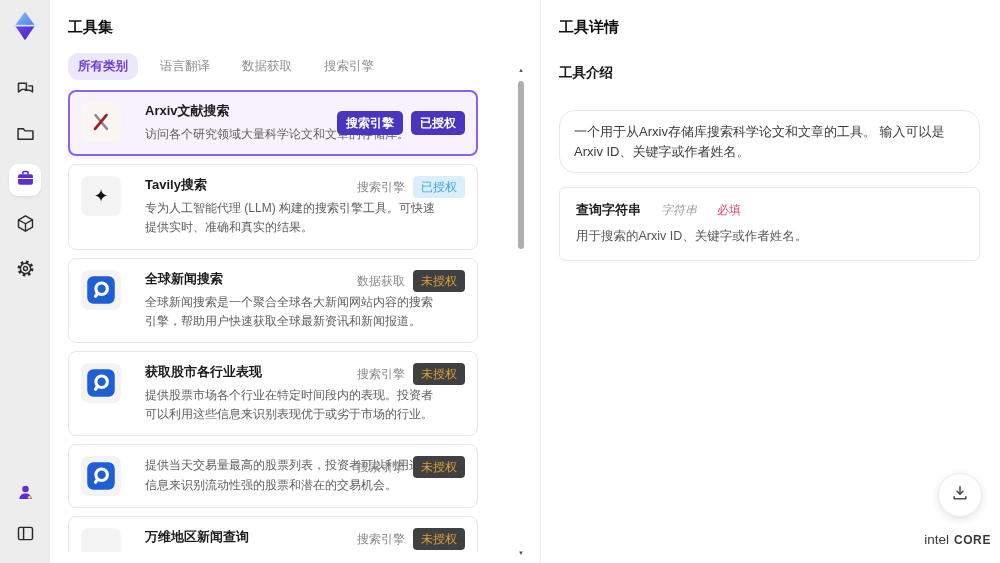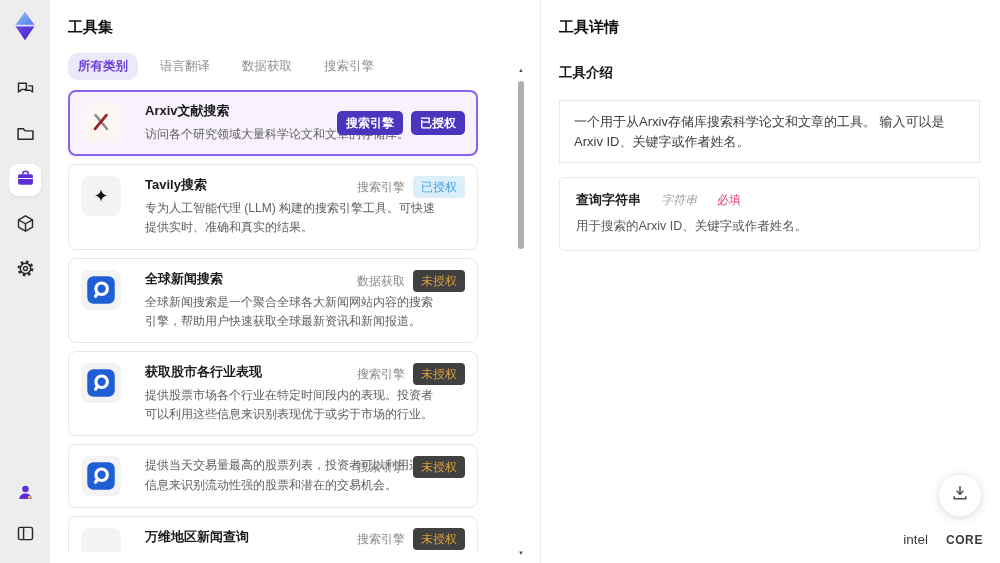--- a/index.html
+++ b/index.html
@@ -68,37 +68,37 @@
   .scrollbar { position:absolute; top:66px; bottom:6px; right:15px; width:8px; }
   .sb-arrow { position:absolute; left:0; width:8px; height:8px; font-size:6px; color:#555; text-align:center; line-height:8px; cursor:pointer; }
   .sb-arrow.up { top:0; } .sb-arrow.down { bottom:0; }
   .sb-thumb { position:absolute; top:15px; left:1px; width:6px; height:168px; background:#aeaeae; border-radius:3px; cursor:pointer; }
 
   
   .right-pane { flex:1; position:relative; padding:18px 20px 0 18px; background:#fff; }
   .details-title { font-size:15px; font-weight:bold; color:#111; }
   .section-heading { font-size:13.5px; font-weight:bold; color:#161616; margin-top:27px; }
   .intro-box {
-    margin-top:18px; border:1px solid #e8e8e8; border-radius:0;
+    margin-top:28px; border:1px solid #e8e8e8; border-radius:16px;
     padding:11px 14px; font-size:13px; color:#3c3c3c; line-height:1.5;
   }
   .param-box { margin-top:14px; border:1px solid #e8e8e8; border-radius:6px; padding:13px 16px 15px; }
   .param-line { font-size:13px; display:flex; align-items:center; gap:20px; }
   .param-name { font-weight:bold; color:#1d1d1d; }
   .param-type { font-size:12px; color:#9a9a9a;font-style:italic; }
   .param-required { font-size:12px; color:#e8436f; }
   .param-desc { font-size:12.5px; color:#555; margin-top:9px; }
 
   .fab {
     position:absolute; right:18px; bottom:46px; width:44px; height:44px;
     border-radius:50%; background:#fff; border:1px solid #ececec;
     box-shadow:0 2px 8px rgba(0,0,0,.12);
     display:flex; align-items:center; justify-content:center; cursor:pointer;
   }
-  .brand { position:absolute; right:17px; bottom:16px; display:flex; align-items:baseline; gap:18px; color:#3a3a3a; }
+  .brand { position:absolute; right:9px; bottom:16px; display:flex; align-items:baseline; gap:5px; color:#3a3a3a; }
   .brand-intel { font-size:13.5px; }
   .brand-core { font-size:12px; font-weight:bold; letter-spacing:.6px; }
 </style>
 </head>
 <body>
 
 <div class="app">
 
   <div class="sidebar">
     <div class="logo">

